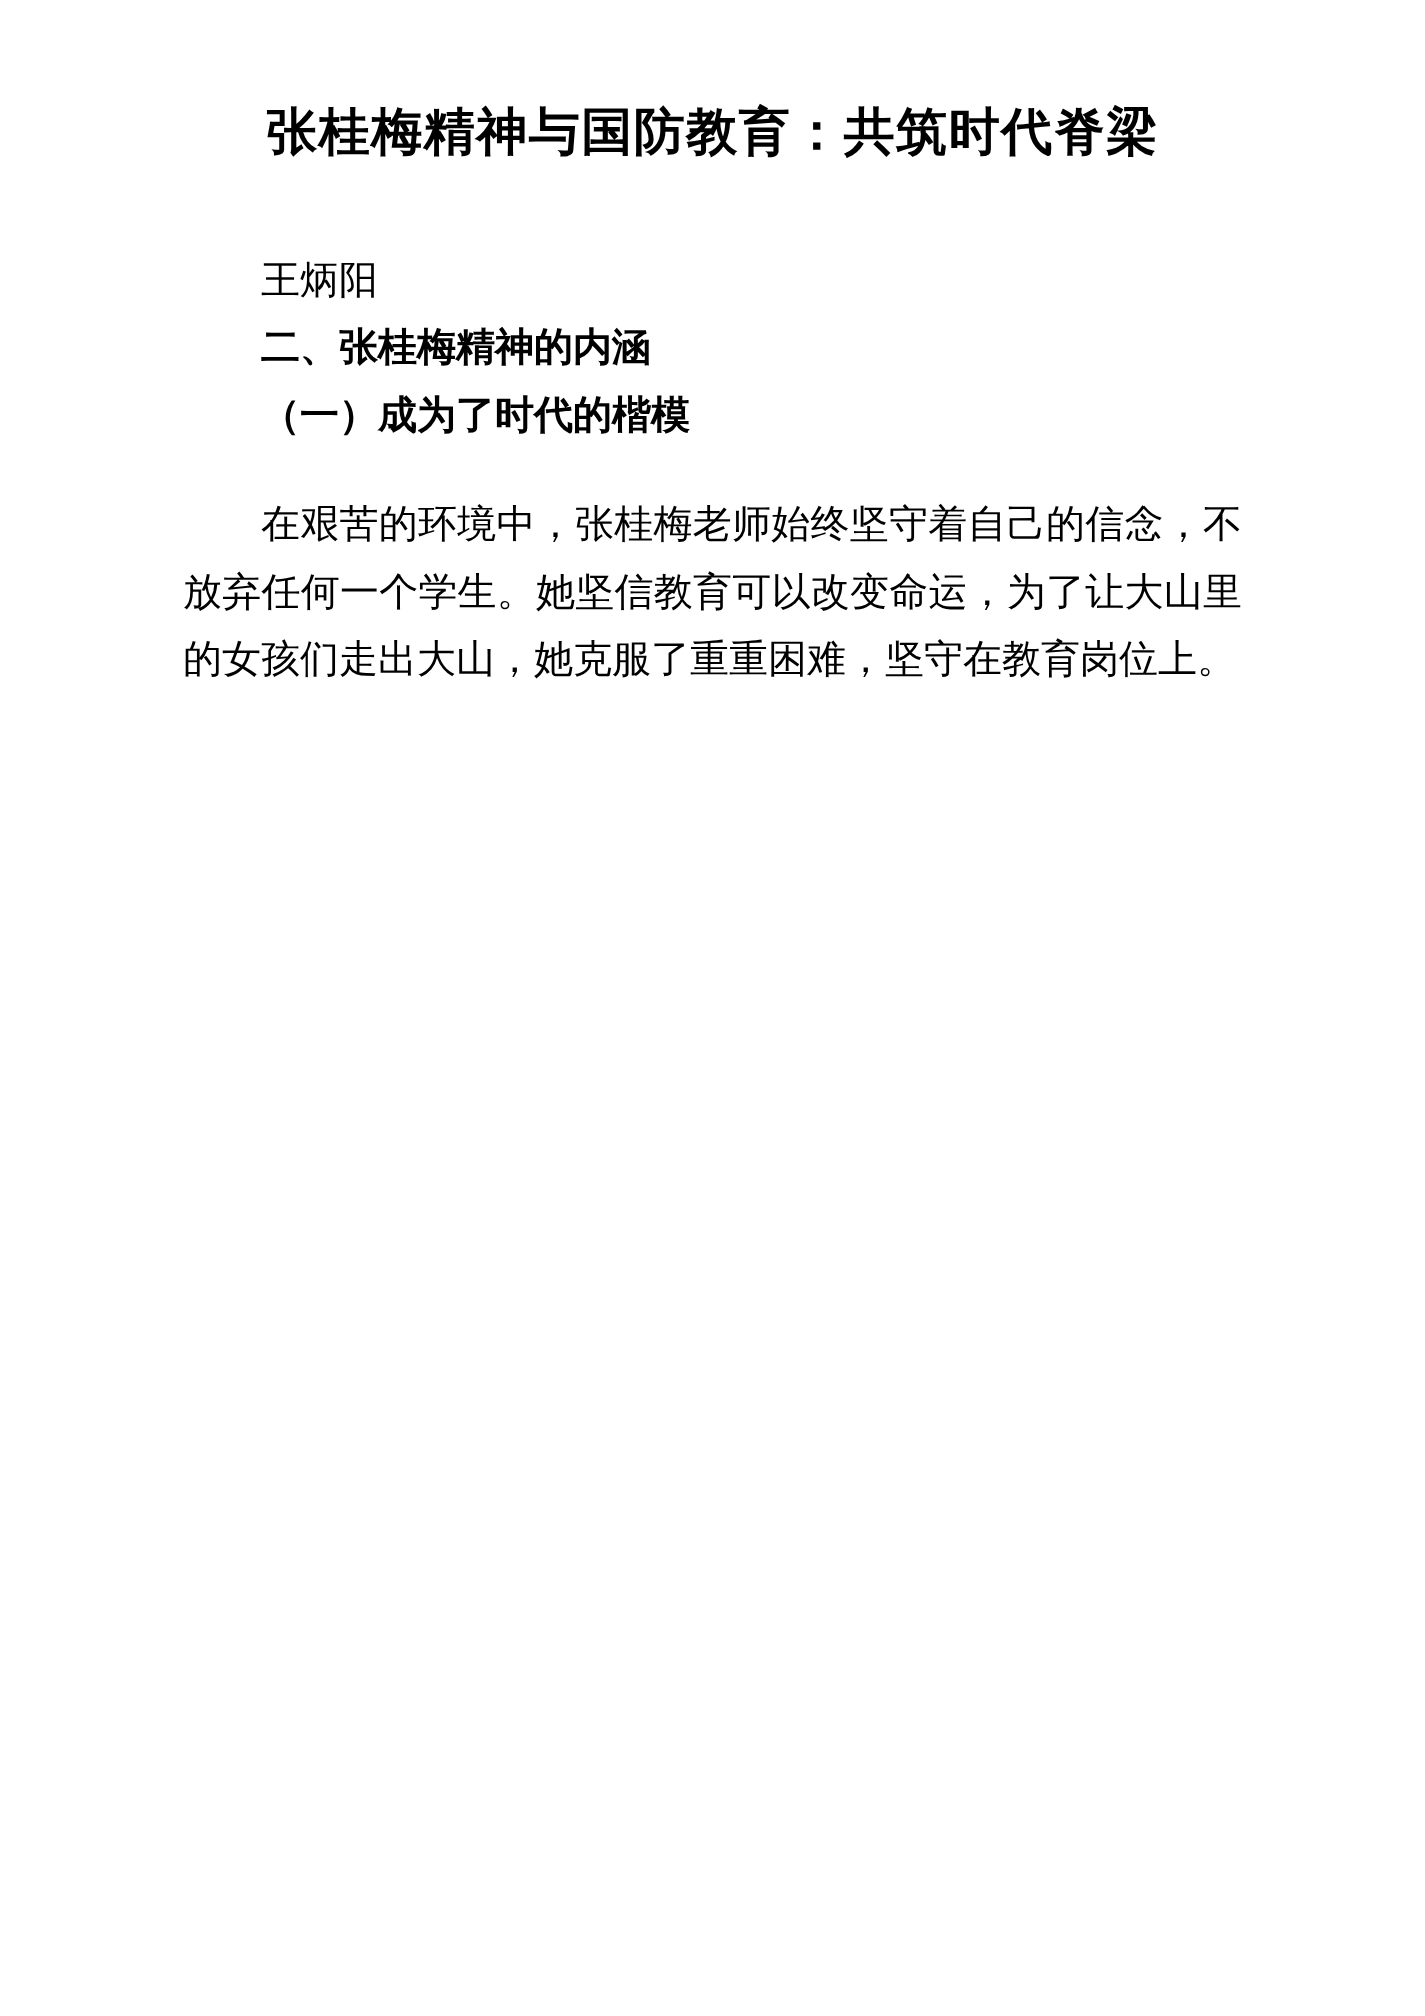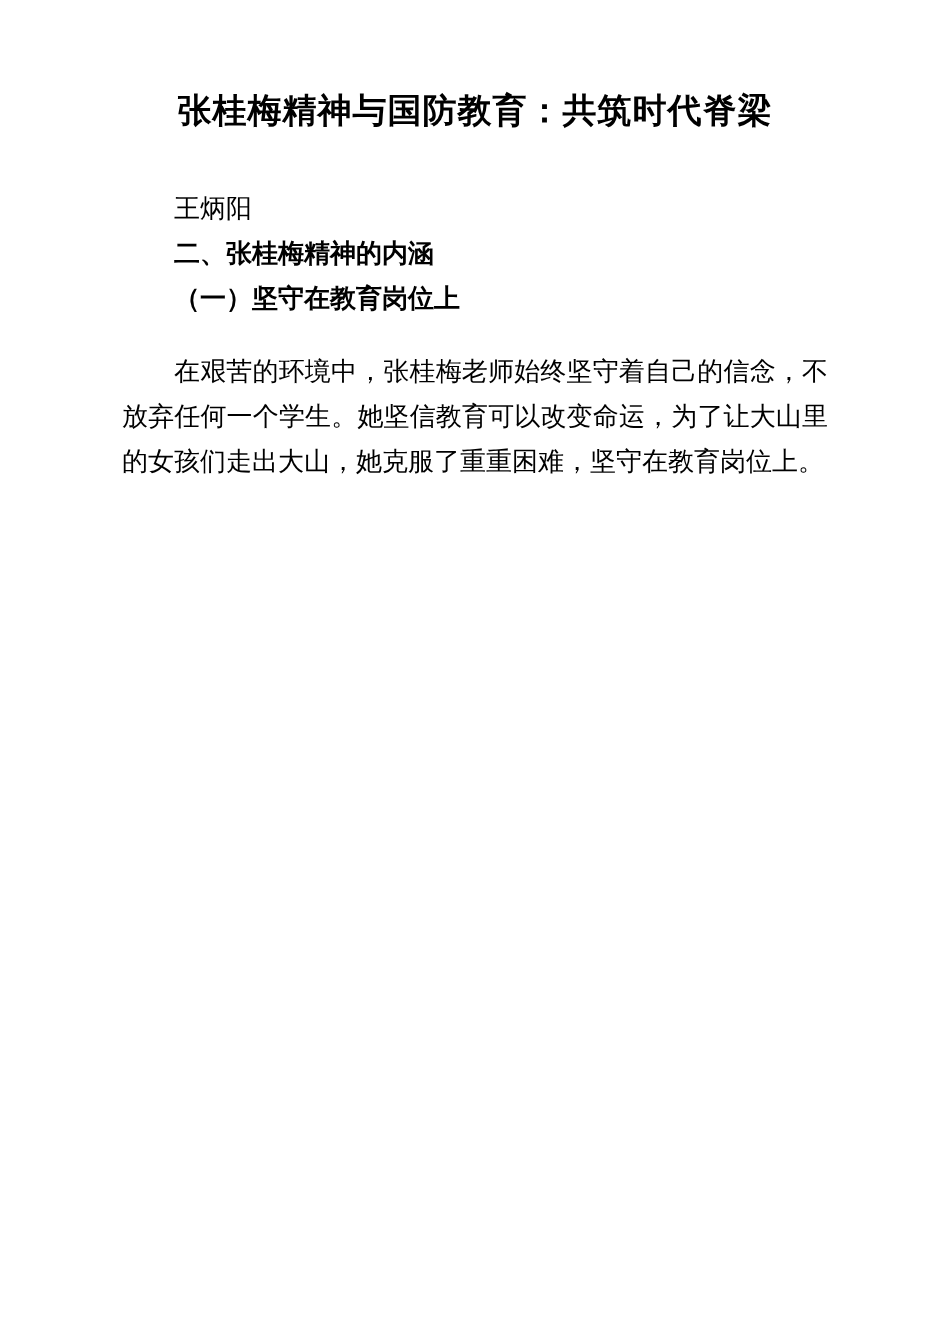--- a/index.html
+++ b/index.html
@@ -6,21 +6,21 @@
     margin: 0;
     padding: 0;
     background: #ffffff;
   }
   .page {
     position: relative;
     width: 950px;
     height: 1344px;
     box-sizing: border-box;
     background: #ffffff;
-    padding: 88px 122px 40px 122px;
+    padding: 66px 122px 40px 122px;
     font-family: "Liberation Serif", "DejaVu Serif", serif;
     color: #000000;
     overflow: hidden;
   }
   .doc-title {
     font-size: 34px;
     line-height: 46px;
     font-weight: bold;
     text-align: center;
     letter-spacing: 1px;
@@ -63,17 +63,17 @@
   <h1 class="doc-title">张桂梅精神与国防教育：共筑时代脊梁</h1>
 
   <p class="line indent">王炳阳</p>
 
 
 
 
 
   <h2 class="heading-sans">二、张桂梅精神的内涵</h2>
 
-  <h3 class="heading-kai">（一）坚守在教育岗位上</h3>
+  <h3 class="heading-kai">（一）成为了时代的楷模</h3>
 
   <p class="para indent">在艰苦的环境中，张桂梅老师始终坚守着自己的信念，不放弃任何一个学生。她坚信教育可以改变命运，为了让大山里的女孩们走出大山，她克服了重重困难，坚守在教育岗位上。</p>
 
 </div>
 
 </body></html>

